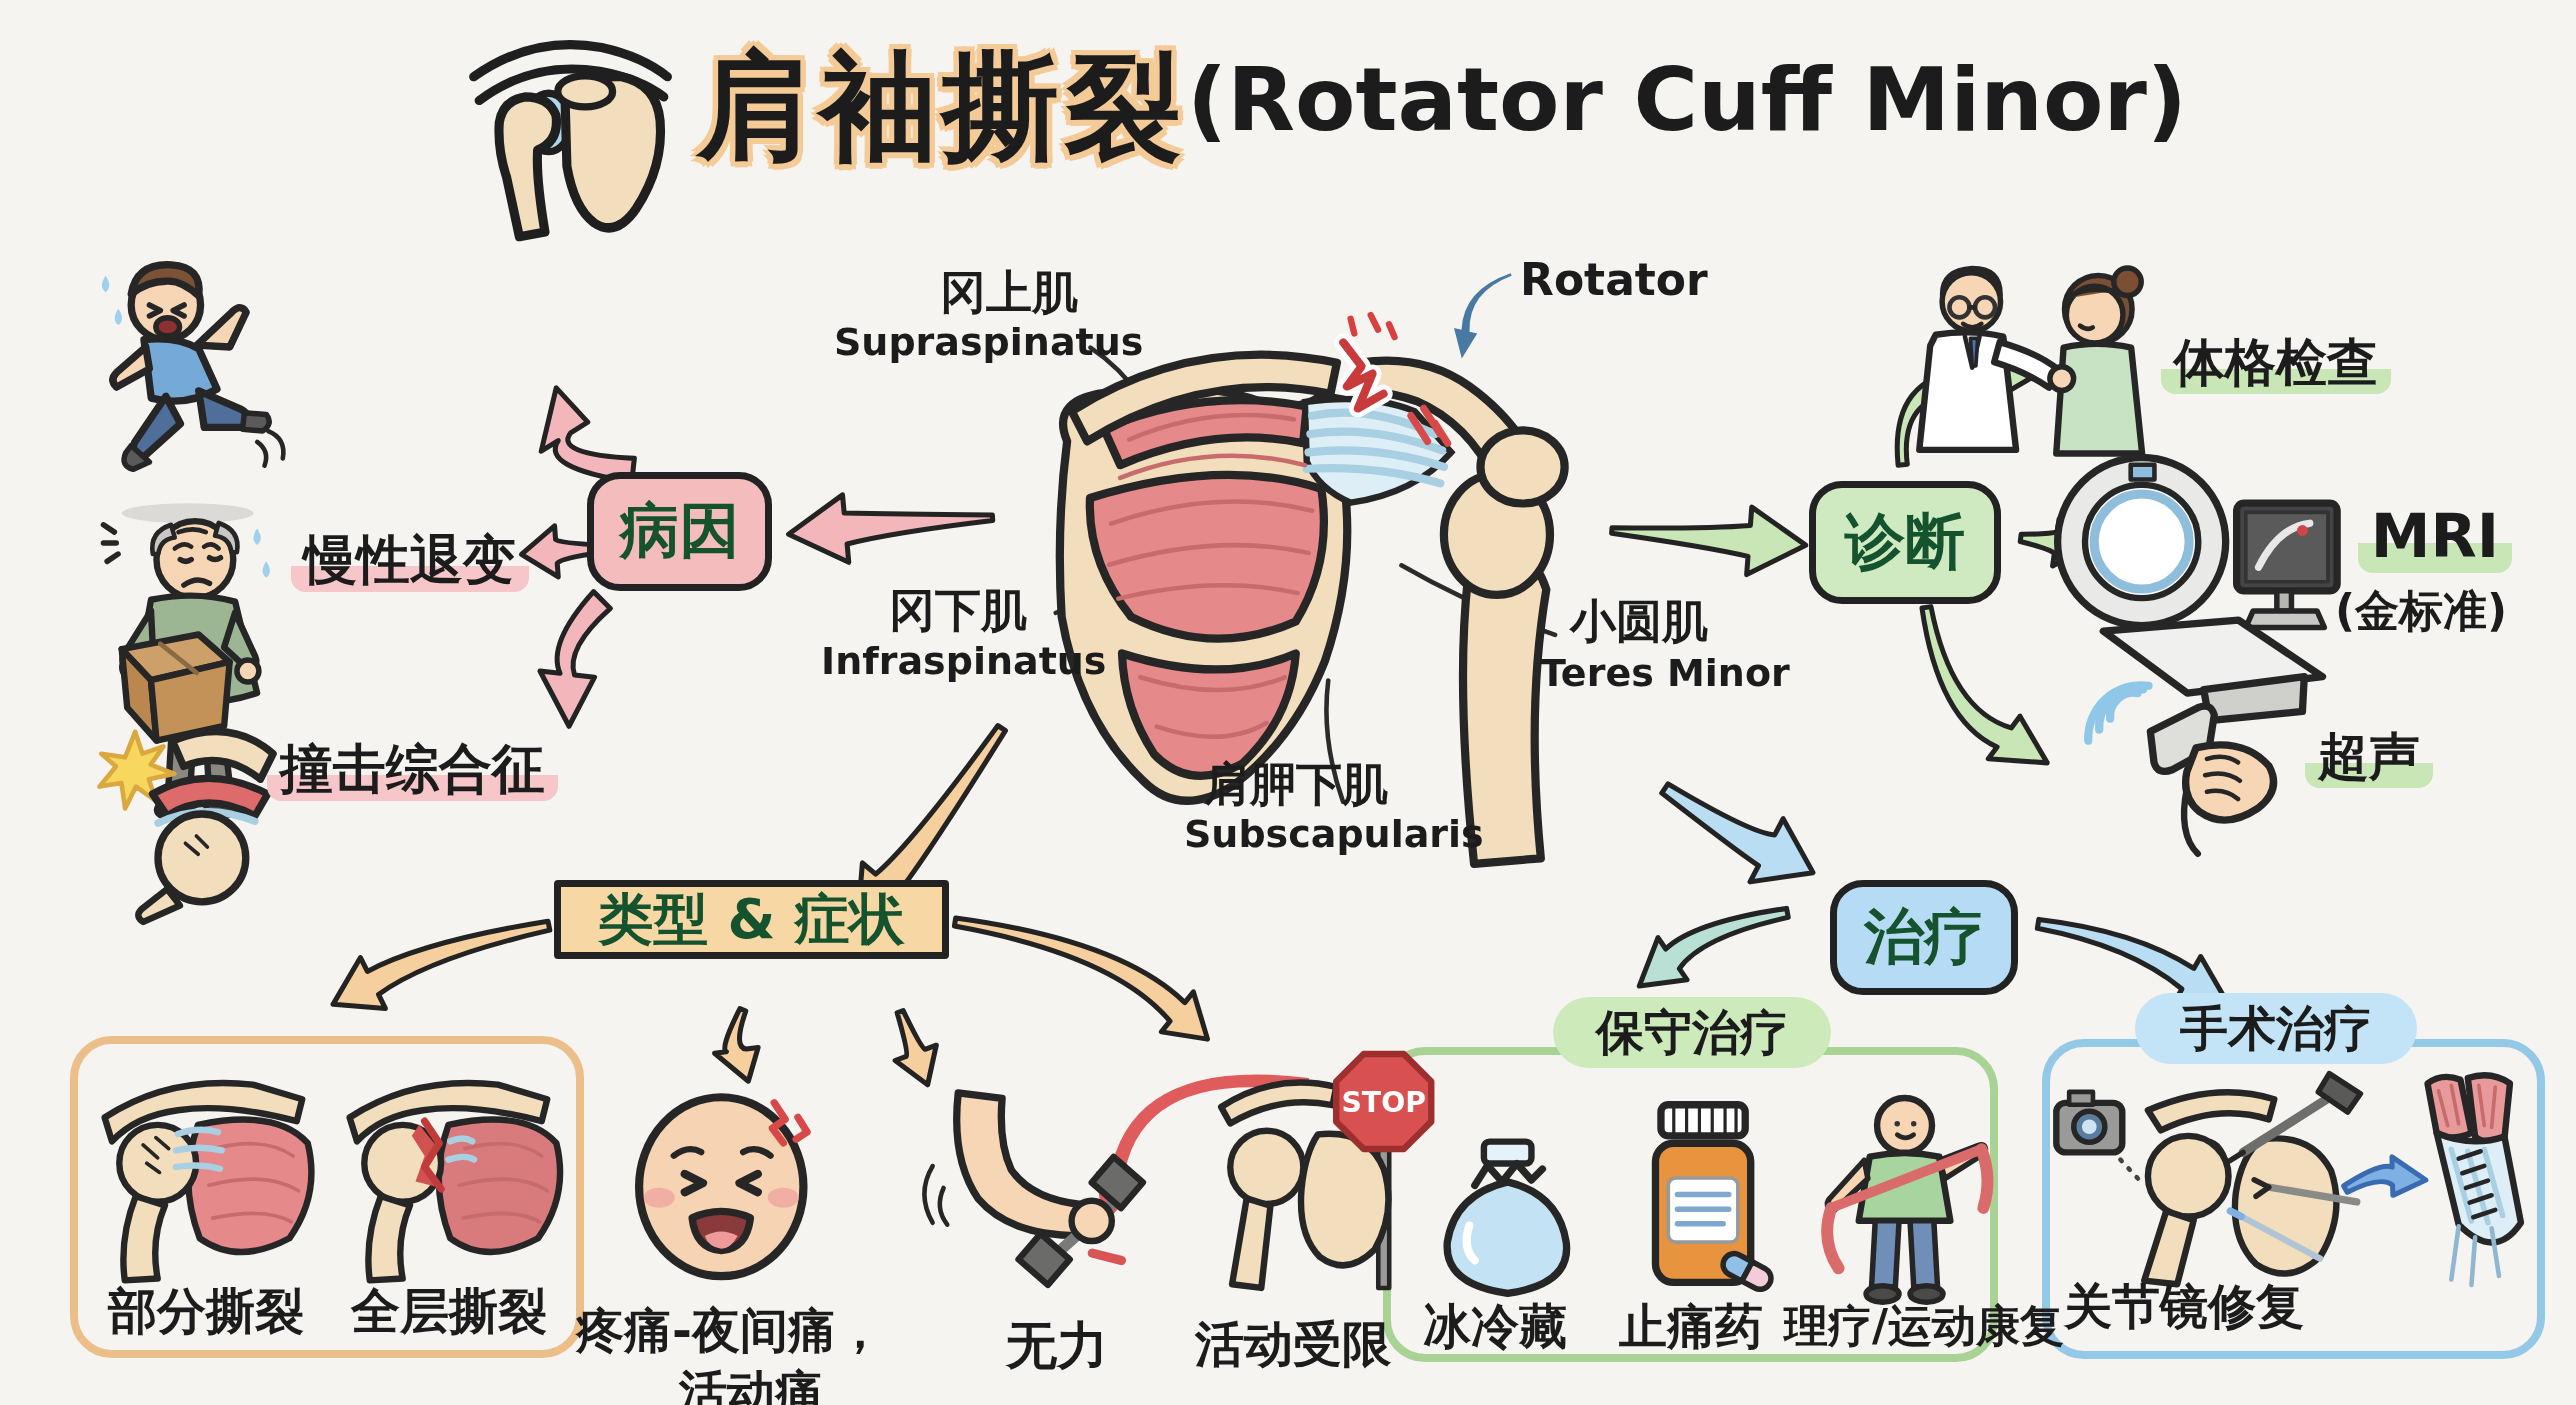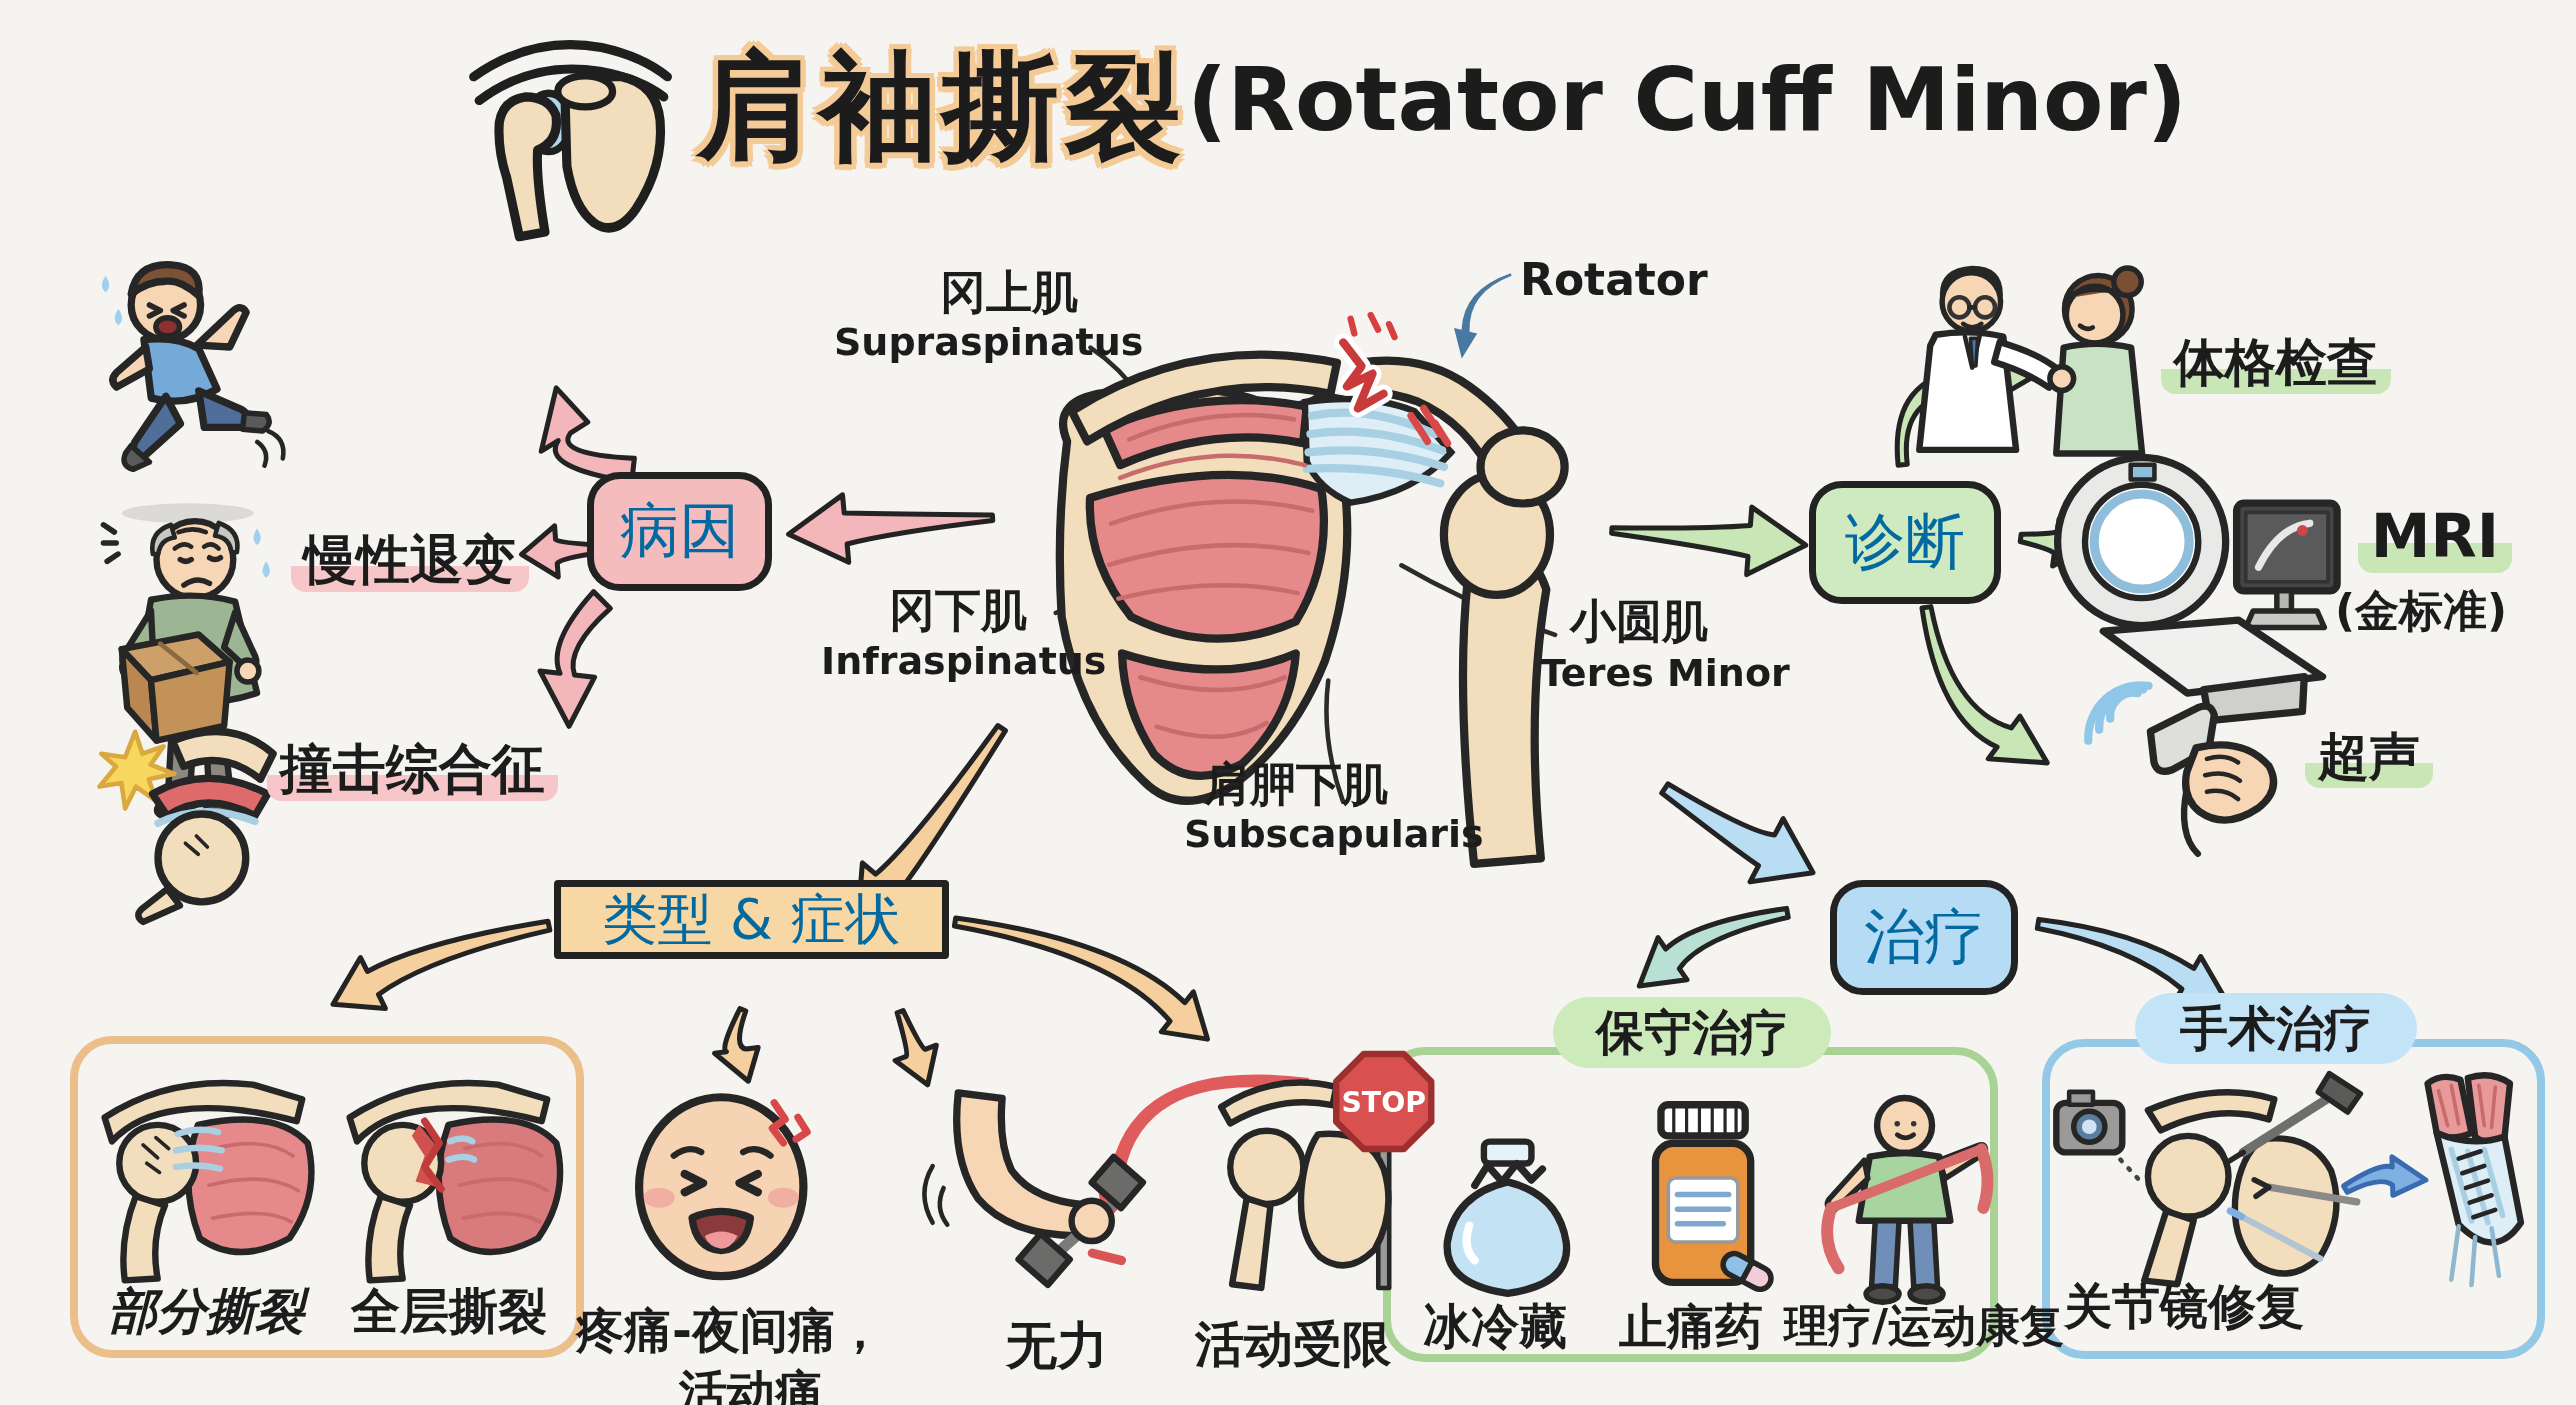--- a/index.html
+++ b/index.html
@@ -4,21 +4,21 @@
 <style>
   html,body{margin:0;padding:0;background:#e8e6e3;}
   #canvas{position:relative;width:2576px;height:1405px;background:#f5f4f1;overflow:hidden;
           font-family:"DejaVu Sans","Liberation Sans",sans-serif;color:#1c1c1c;}
   .abs{position:absolute;}
   .t{font-weight:700;white-space:nowrap;color:#1c1c1c;}
   .hl{padding:1.8px 12.8px;border-radius:14.6px;}
   .hl-pink{background:linear-gradient(to top,#f7c6c9 40%,rgba(0,0,0,0) 40%);}
   .hl-green{background:linear-gradient(to top,#c9e6b6 40%,rgba(0,0,0,0) 40%);}
   .hub{position:absolute;display:flex;align-items:center;justify-content:center;
-       border:7.3px solid #222;font-weight:400;color:#0369a1;box-sizing:border-box;white-space:nowrap;}
+       border:7.3px solid #222;font-weight:700;color:#14532d;box-sizing:border-box;white-space:nowrap;}
   .panel{position:absolute;box-sizing:border-box;border-radius:42px;}
   .pill{position:absolute;display:flex;align-items:center;justify-content:center;
         border-radius:40px;font-weight:800;white-space:nowrap;}
   .title-zh{font-weight:800;
     text-shadow:5.5px 0 0 #f4cb97,-5.5px 0 0 #f4cb97,0 5.5px 0 #f4cb97,0 -5.5px 0 #f4cb97,
                 4.6px 4.6px 0 #f4cb97,-4.6px 4.6px 0 #f4cb97,4.6px -4.6px 0 #f4cb97,-4.6px -4.6px 0 #f4cb97;}
   svg{overflow:visible;display:block;}
   #arrows{position:absolute;left:0;top:0;z-index:1;pointer-events:none;}
   .illus{z-index:2;}
   .lbl{z-index:3;}
@@ -258,21 +258,21 @@
       <path d="M16,66 Q86,20 178,30 L232,46 L226,70 Q150,50 96,58 Q50,64 24,92 Z" fill="#f2debc"></path>
       <path d="M124,74 Q208,56 242,94 Q256,150 222,198 Q166,228 126,198 Q102,136 124,74 Z" fill="#d97a7c"></path>
       <path d="M142,100 Q196,86 226,108 M136,140 Q198,124 232,146 M140,176 Q196,164 224,180" stroke="#c76b6d" stroke-width="4" fill="none"></path>
       <circle cx="74" cy="116" r="42" fill="#f2debc"></circle>
       <path d="M50,152 Q32,198 38,244 L74,242 Q66,200 82,162 Z" fill="#f2debc"></path>
       <path d="M126,92 Q140,86 150,92 M124,112 Q142,106 152,112" stroke="#a9cfe3" stroke-width="7" fill="none"></path>
     </g>
     <path d="M92,74 L110,96 L96,122 L112,142 L88,136 L98,108 L84,86 Z" fill="#d15050"></path>
     <path d="M98,70 L114,94 L98,120 L116,144" fill="none" stroke="#c23b3b" stroke-width="8" stroke-linecap="round" stroke-linejoin="round"></path>
   </svg>
-  <div class="abs lbl t" style="left:108px;top:1279px;font-size:49px;font-style:italic;">部分撕裂</div>
+  <div class="abs lbl t" style="left:108px;top:1279px;font-size:49px;">部分撕裂</div>
   <div class="abs lbl t" style="left:351px;top:1279px;font-size:49px;">全层撕裂</div>
 
   <svg class="abs illus" style="left:628px;top:1079px" width="192" height="210" viewBox="0 0 210 230">
     <g stroke="#262626" stroke-width="9" stroke-linecap="round" stroke-linejoin="round">
       <ellipse cx="102" cy="118" rx="90" ry="98" fill="#f6d3b3"></ellipse>
       <path d="M50,84 q16,-12 30,-4 M156,84 q-16,-12 -30,-4" fill="none" stroke-width="7"></path>
       <path d="M62,104 l20,10 l-20,10 M142,104 l-20,10 l20,10" fill="none"></path>
       <path d="M70,152 Q102,138 134,152 Q130,186 102,188 Q74,186 70,152 Z" fill="#8a3a3a" stroke-width="8"></path>
     </g>
     <path d="M84,172 Q102,162 120,172 Q112,186 102,186 Q88,184 84,172 Z" fill="#ef9a9a"></path>

